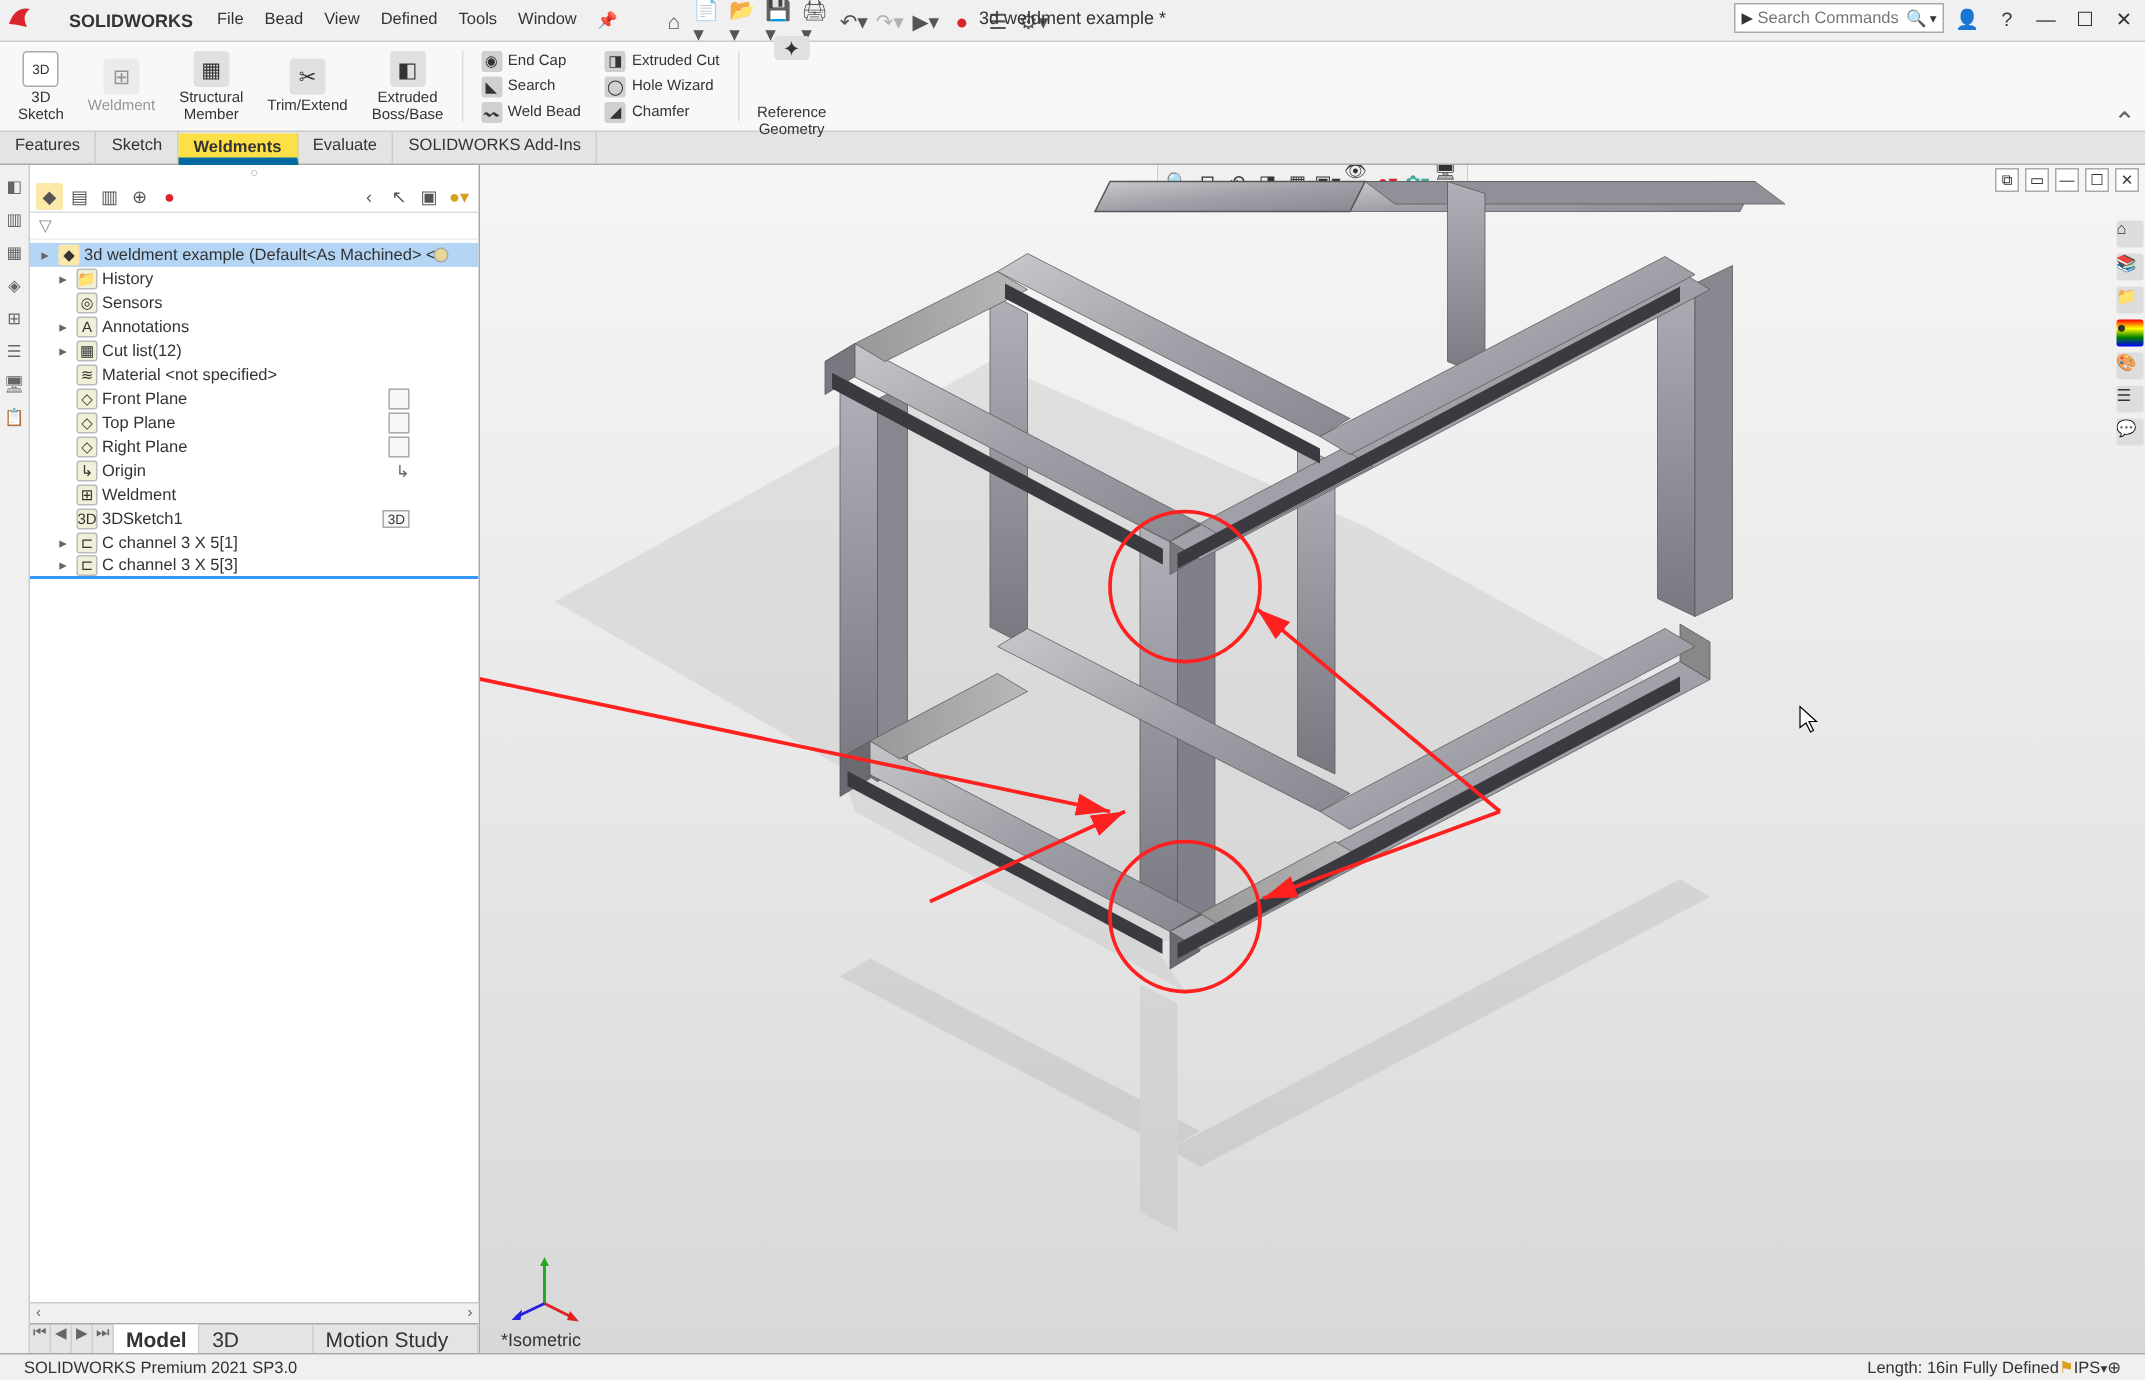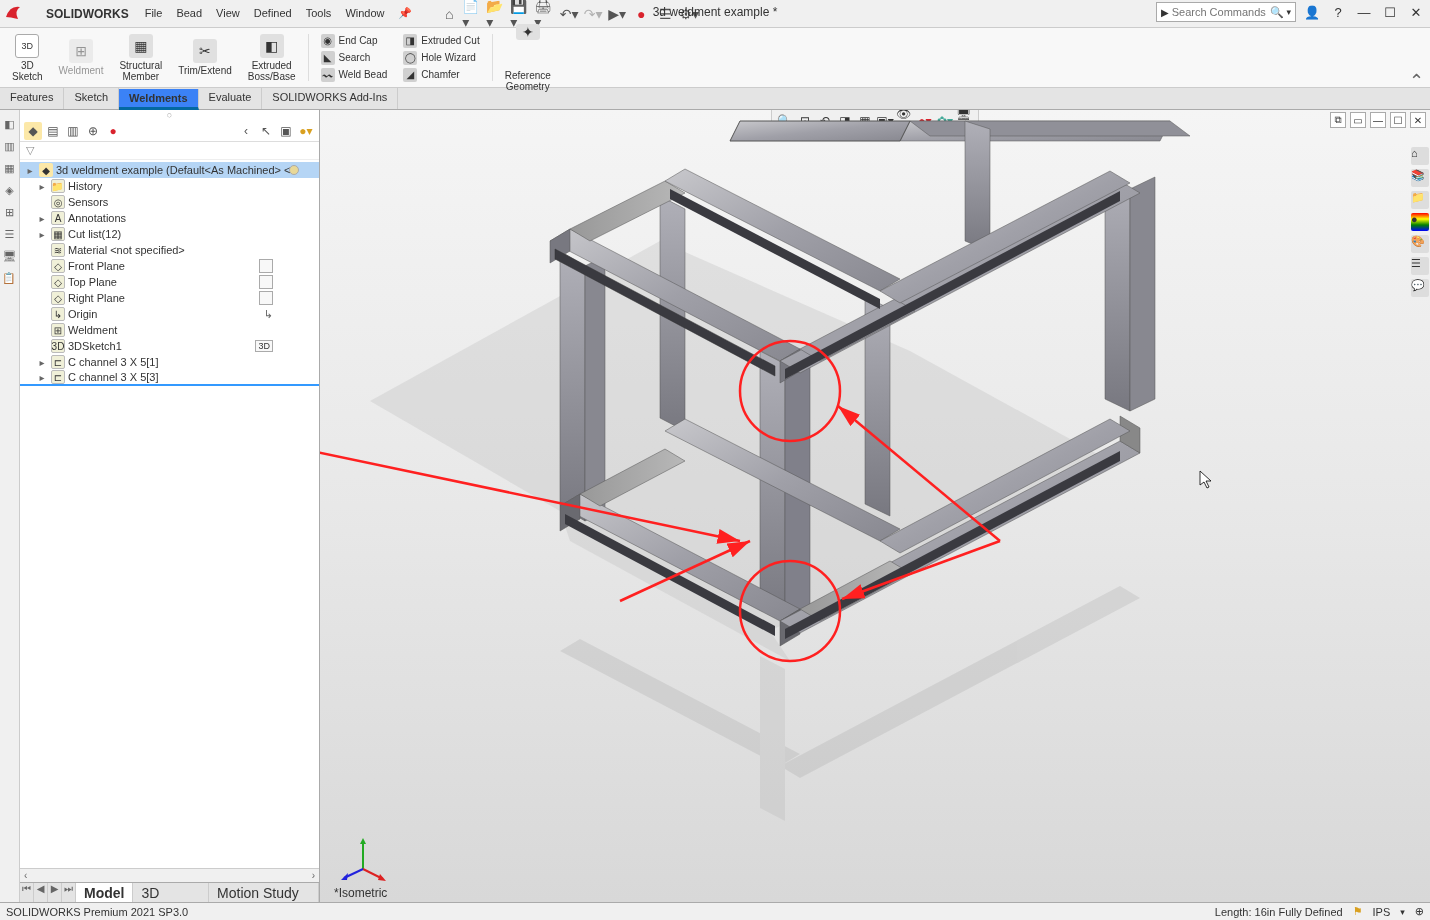--- a/index.html
+++ b/index.html
@@ -25,21 +25,21 @@
 .rib-icon { width: 24px; height: 24px; background: #e0e0e0; border-radius: 3px; display:flex; align-items:center; justify-content:center; font-size:14px;}
 .rib-label { font-size: 10px; text-align: center; margin-top: 2px; max-width:60px; line-height:1.1;}
 .rib-sep { width: 1px; background: #ddd; margin: 4px 4px; }
 .rib-small-group { display: flex; flex-direction: column; justify-content: center; gap: 1px; padding: 0 6px;}
 .rib-small { display: flex; align-items: center; gap: 4px; font-size: 10px; cursor: pointer; padding:1px 2px;}
 .rib-small-icon { width: 14px; height: 14px; background: #d0d0d0; border-radius:2px; display:inline-flex; align-items:center; justify-content:center; font-size:10px;}
 
 
 .tabs { height: 22px; background: #e4e4e4; display: flex; border-bottom: 1px solid #aaa; }
 .tab { padding: 3px 10px; cursor: pointer; font-size: 11px; border-right: 1px solid #ccc; }
-.tab.active { background: #3b82f6; border-bottom: 3px solid #0369a1; position: relative; top: 1px; }
+.tab.active { background: #fde047; border-bottom: 5px solid #0369a1; position: relative; top: 1px; }
 
 
 .main { position: absolute; top: 110px; left: 0; right: 0; bottom: 18px; display: flex; }
 .left-rail { width: 20px; background: #f0f0f0; border-right: 1px solid #ccc; display:flex; flex-direction:column; gap:6px; padding-top:6px; align-items:center;}
 .left-rail .rail-icon { width:16px; height:16px; border-radius:2px; display:flex; align-items:center; justify-content:center; font-size:11px; color:#666; cursor:pointer;}
 
 
 .tree-panel { width: 300px; background: #fff; border-right: 1px solid #aaa; display:flex; flex-direction:column; position:relative;}
 .tree-top-icons { height: 22px; display: flex; align-items: center; gap: 2px; padding: 0 4px; border-bottom: 1px solid #ddd; justify-content:space-between;}
 .tree-icon-row { display:flex; gap:2px;}
@@ -81,22 +81,22 @@
 
 .annot-text { position: absolute; color: #ff2020; font-weight: bold; font-size: 17px; text-align: center; text-shadow: 1px 1px 2px rgba(255,255,255,0.8), -1px -1px 2px rgba(255,255,255,0.8); line-height:1.1; letter-spacing:0.3px;}
 
 
 .triad { position: absolute; bottom: 18px; left: 18px; }
 
 
 .view-label { position: absolute; bottom: 2px; left: 14px; font-size: 12px; color: #333; }
 
 
-.statusbar { position: absolute; bottom: 0; left: 0; right: 0; height: 18px; background: #f0f0f0; border-top: 1px solid #aaa; display: flex; align-items: center; justify-content: space-between; padding: 0 6px; font-size: 11px; }
-.status-right { display:flex; gap:10px; align-items:center;}
+.statusbar { position: absolute; bottom: 0; left: 0; right: 0; height: 18px; background: #f0f0f0; border-top: 1px solid #aaa; display: flex; align-items: center; justify-content: space-between; padding: 0 16px; font-size: 11px; }
+.status-right { display:flex; align-items:center;}
 </style>
 </head>
 <body>
 
 <div class="menubar">
   <div class="logo">
     <span class="logo-icon">
       <svg width="18" height="18" viewBox="0 0 18 18">
           <path d="M2 14 Q6 2 16 4 Q10 8 14 16 Q6 14 2 14 Z" fill="#d9232d"></path>
         </svg>

